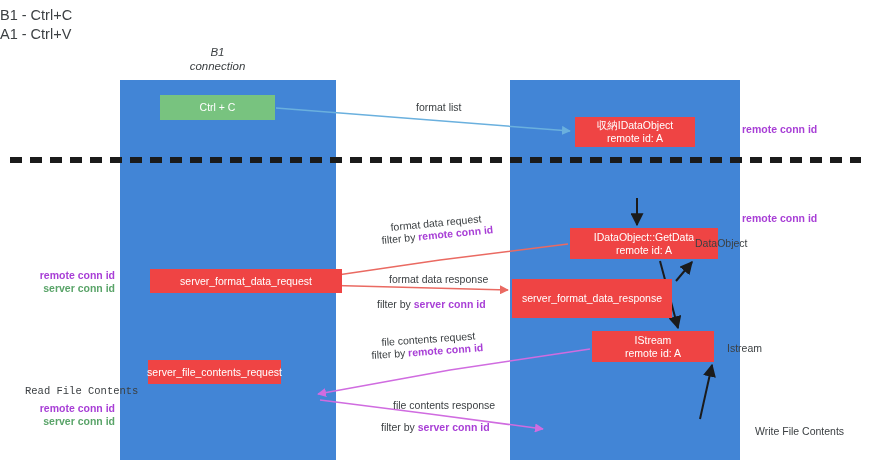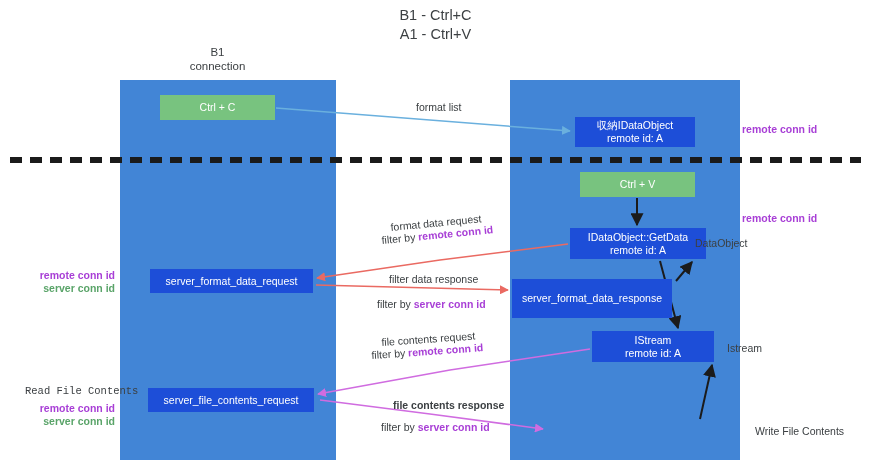--- a/index.html
+++ b/index.html
@@ -12,28 +12,28 @@
     position:relative;
     color:#3c4043;
   }
   #stage{position:absolute;left:0;top:0;width:871px;height:467px;}
 
   .svg-layer{position:absolute;left:0;top:0;width:871px;height:467px;overflow:visible;}
 
   
   .title{
     position:absolute;left:0;top:6px;width:871px;
-    text-align:center;font-size:14.5px;line-height:19px;color:#3c4043;
+    font-size:14.5px;line-height:19px;color:#3c4043;
     white-space:pre-line;
   }
   .col-head{
     position:absolute;text-align:center;font-size:11.5px;line-height:13.5px;
     color:#3c4043;white-space:pre-line;
   }
-  #head-b1{left:130px;top:46px;width:175px;}
+  #head-b1{left:130px;top:46px;width:175px;font-style:italic;}
   #head-a1{left:535px;top:46px;width:175px;}
 
   
   .panel{position:absolute;background:#4285d6;}
   #panel-left{left:120px;top:80px;width:216px;height:380px;}
   #panel-right{left:510px;top:80px;width:230px;height:380px;}
 
   
   #separator{
     position:absolute;left:10px;top:157px;width:851px;height:6px;
@@ -41,50 +41,50 @@
   }
 
   
   .box{
     position:absolute;box-sizing:border-box;
     display:flex;align-items:center;justify-content:center;
     text-align:center;color:#ffffff;font-size:10.5px;line-height:13px;
     white-space:pre-line;padding:2px 4px;
   }
   .box.green{background:#78c37f;}
-  .box.orange{background:#1d4ed8;}
+  .box.orange{background:#ef4444;}
 
   #box-ctrlc{left:160px;top:95px;width:115px;height:25px;}
   #box-ctrlv{left:580px;top:172px;width:115px;height:25px;}
   #box-idataobject{left:575px;top:117px;width:120px;height:30px;}
-  #box-getdata{left:570px;top:228px;width:136px;height:31px;}
-  #box-fmt-req{left:150px;top:269px;width:163px;height:24px;}
+  #box-getdata{left:570px;top:228px;width:148px;height:31px;}
+  #box-fmt-req{left:150px;top:269px;width:192px;height:24px;}
   #box-fmt-resp{left:512px;top:279px;width:160px;height:39px;}
   #box-istream{left:592px;top:331px;width:122px;height:31px;}
-  #box-file-req{left:148px;top:388px;width:166px;height:24px;}
+  #box-file-req{left:148px;top:360px;width:133px;height:24px;}
   #box-file-resp{left:547px;top:417px;width:163px;height:26px;}
 
   
   .anno{position:absolute;font-size:10.5px;line-height:13px;white-space:pre-line;}
   .purple{color:#a83fd6;font-weight:bold;}
   .green-t{color:#5aa469;font-weight:bold;}
   .dark{color:#3c4043;}
 
   #lbl-format-list{left:416px;top:101px;color:#3c4043;}
 
   #lbl-fdr{left:390px;top:221px;transform:rotate(-5.5deg);transform-origin:left top;color:#3c4043;}
   #lbl-fdr-filter{left:381px;top:234px;transform:rotate(-5.5deg);transform-origin:left top;color:#3c4043;}
 
   #lbl-fdresp{left:389px;top:273px;color:#3c4043;}
   #lbl-fdresp-filter{left:377px;top:298px;color:#3c4043;}
 
   #lbl-fcr{left:381px;top:336px;transform:rotate(-4deg);transform-origin:left top;color:#3c4043;}
   #lbl-fcr-filter{left:371px;top:349px;transform:rotate(-4deg);transform-origin:left top;color:#3c4043;}
 
-  #lbl-fcresp{left:393px;top:399px;color:#3c4043;font-weight:bold;}
+  #lbl-fcresp{left:393px;top:399px;color:#3c4043;}
   #lbl-fcresp-filter{left:381px;top:421px;color:#3c4043;}
 
   
   #lbl-rc1{left:742px;top:123px;}
   #lbl-rc2{left:742px;top:212px;}
   #lbl-dataobject{left:695px;top:237px;color:#3c4043;}
   #lbl-istream{left:727px;top:342px;color:#3c4043;}
   #lbl-writefc{left:755px;top:425px;color:#3c4043;}
 
   
@@ -141,41 +141,40 @@
     <path d="M 320 400 L 430 414 L 543 429" stroke="#d06ce0" stroke-width="1.5" fill="none" marker-end="url(#ah-mag)"></path>
   </svg>
 
   <div id="separator"></div>
 
   <div class="box green" id="box-ctrlc">Ctrl + C</div>
 
   <div class="box orange" id="box-idataobject">収納IDataObject
 remote id: A</div>
 
-  <div class="box green" id="box-ctrlv">Ctrl + V</div>
 
   <div class="box orange" id="box-getdata">IDataObject::GetData
 remote id: A</div>
 
   <div class="box orange" id="box-fmt-req">server_format_data_request</div>
 
   <div class="box orange" id="box-fmt-resp">server_format_data_response</div>
 
   <div class="box orange" id="box-istream">IStream
 remote id: A</div>
 
   <div class="box orange" id="box-file-req">server_file_contents_request</div>
 
 
   <div class="anno" id="lbl-format-list">format list</div>
 
   <div class="anno" id="lbl-fdr">format data request</div>
   <div class="anno" id="lbl-fdr-filter"><span class="dark">filter by </span><span class="purple">remote conn id</span></div>
 
-  <div class="anno" id="lbl-fdresp">filter data response</div>
+  <div class="anno" id="lbl-fdresp">format data response</div>
   <div class="anno" id="lbl-fdresp-filter"><span class="dark">filter by </span><span class="purple">server conn id</span></div>
 
   <div class="anno" id="lbl-fcr">file contents request</div>
   <div class="anno" id="lbl-fcr-filter"><span class="dark">filter by </span><span class="purple">remote conn id</span></div>
 
   <div class="anno" id="lbl-fcresp">file contents response</div>
   <div class="anno" id="lbl-fcresp-filter"><span class="dark">filter by </span><span class="purple">server conn id</span></div>
 
   <div class="anno purple" id="lbl-rc1">remote conn id</div>
   <div class="anno purple" id="lbl-rc2">remote conn id</div>

